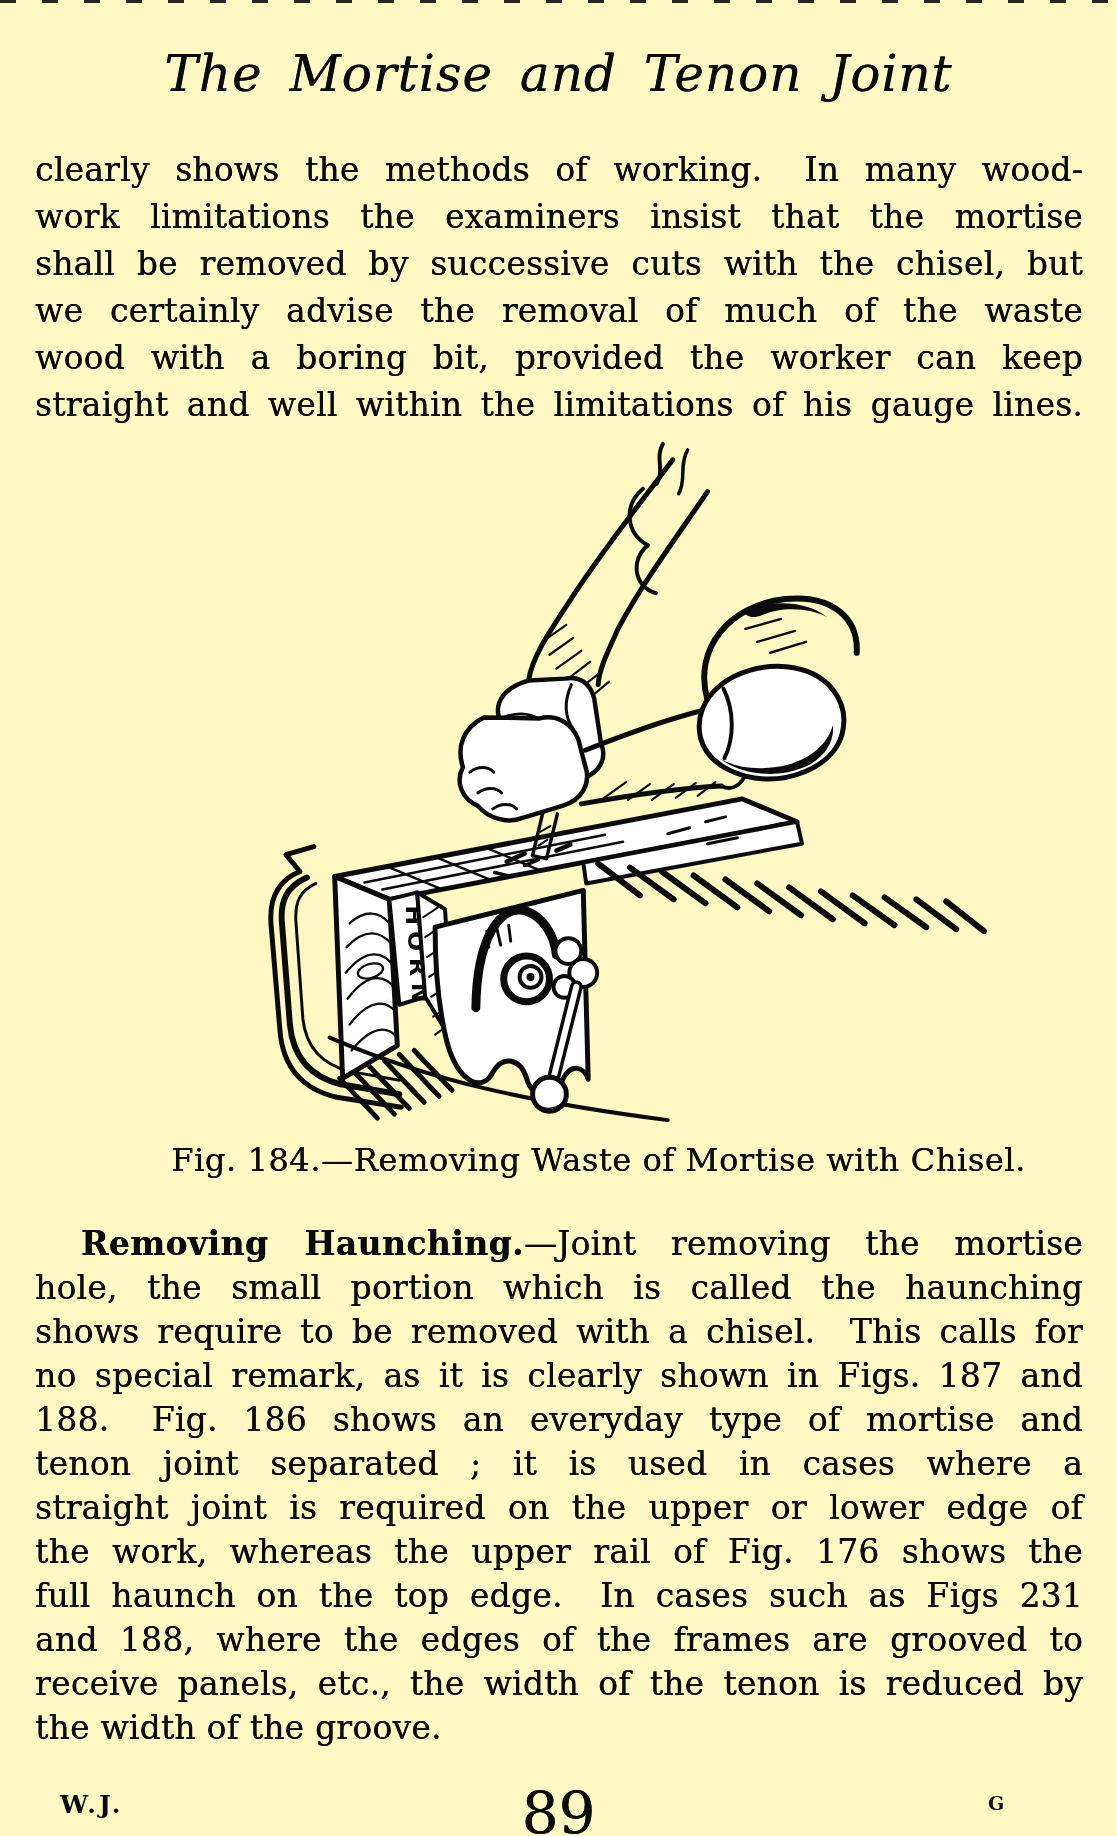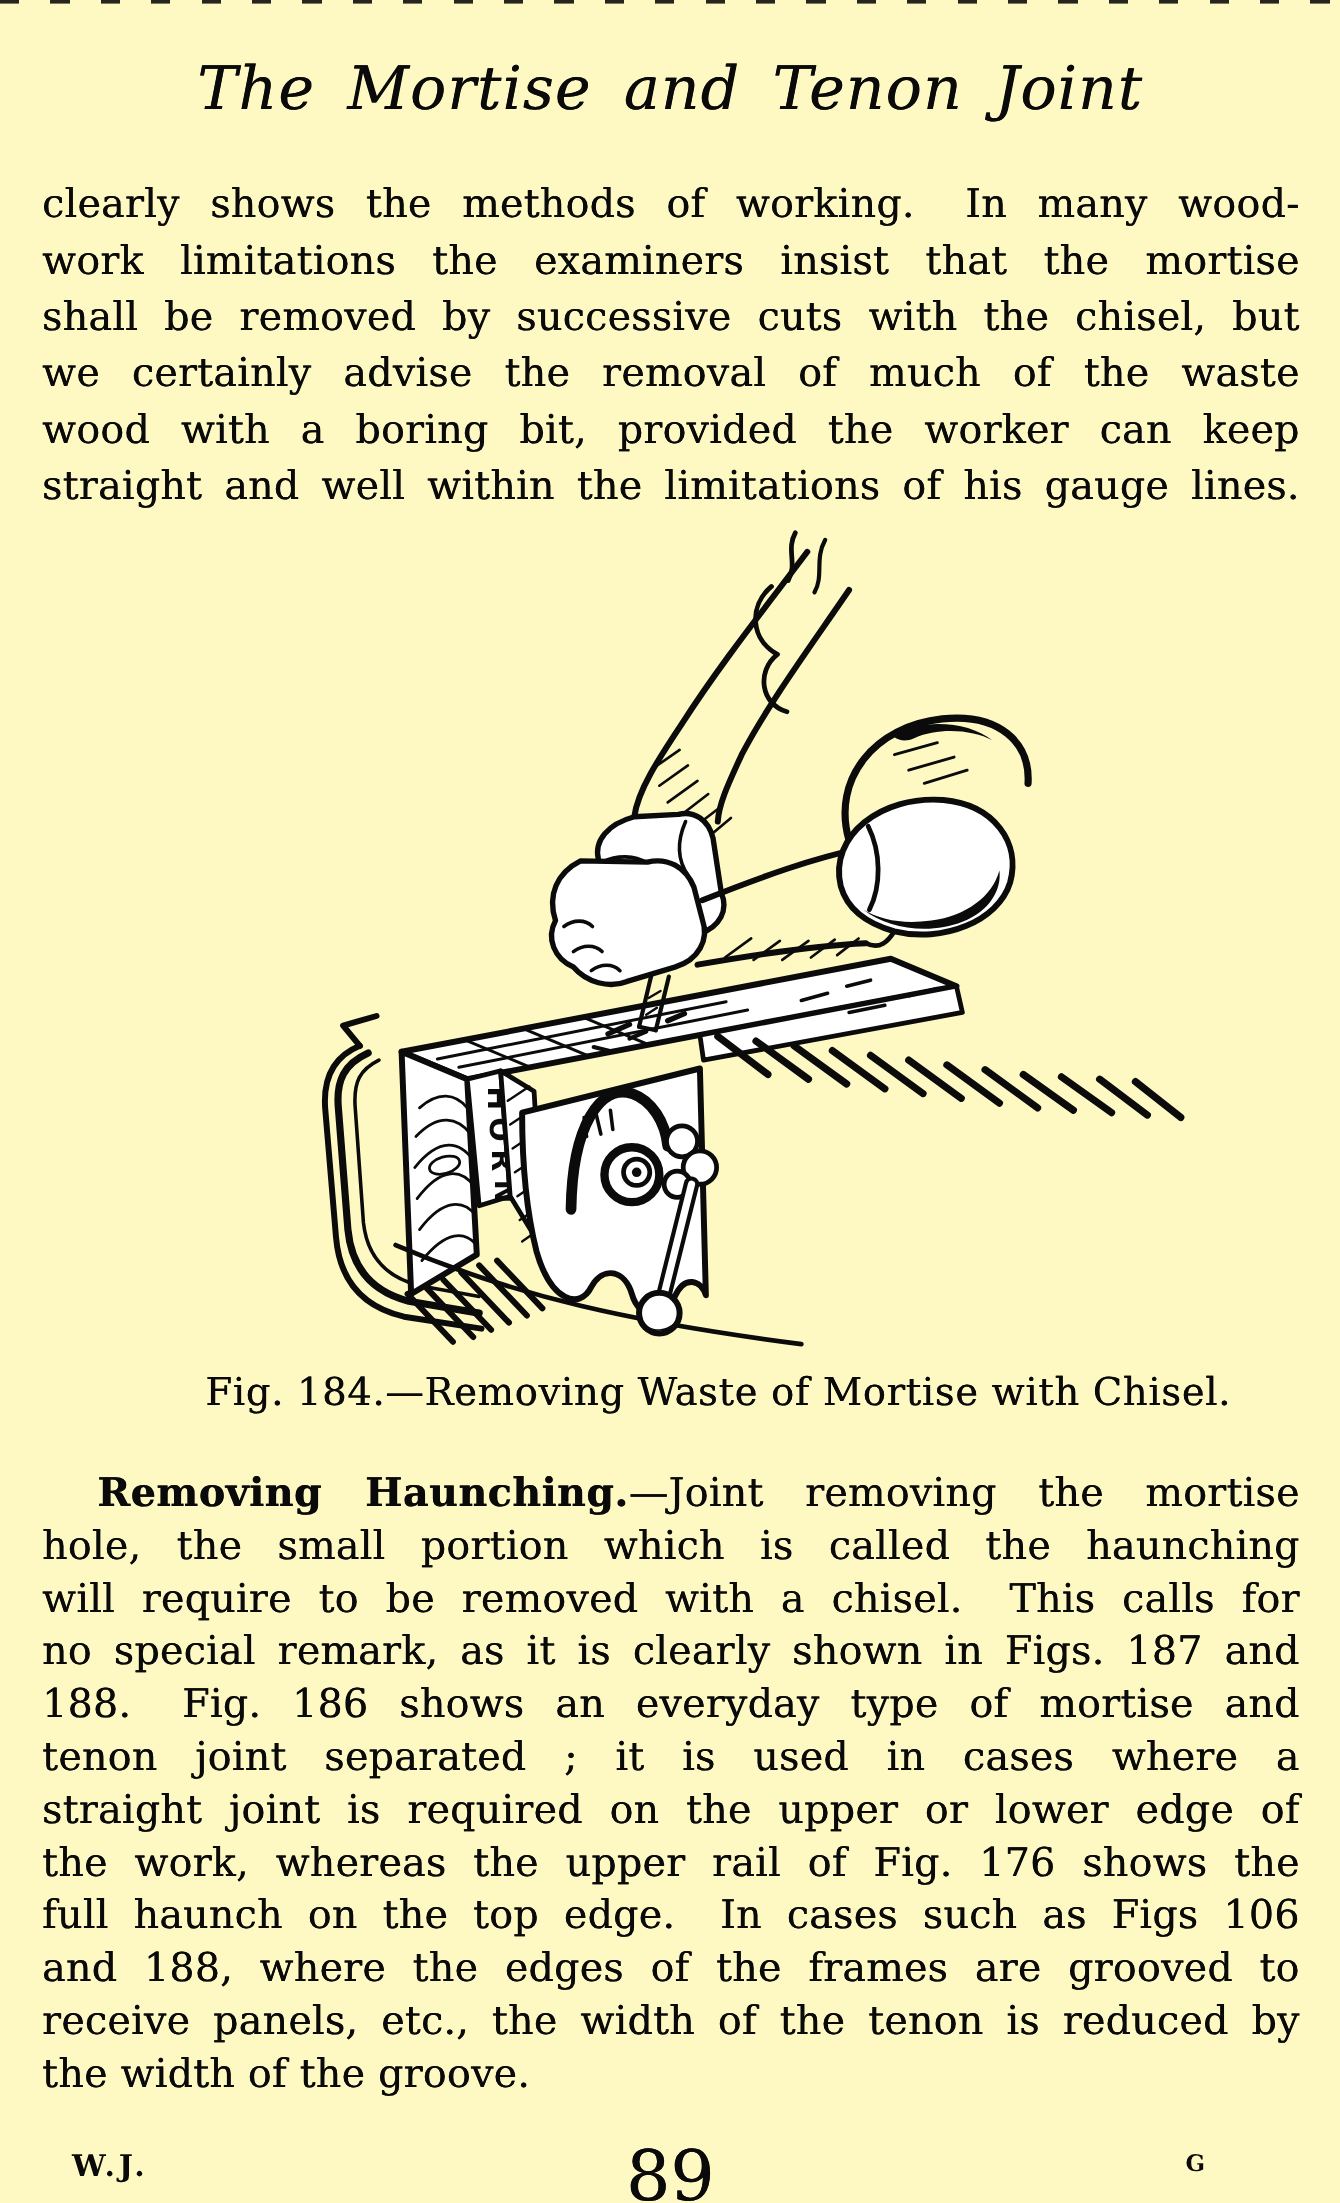--- a/index.html
+++ b/index.html
@@ -258,27 +258,27 @@
     </svg>
   </div>
 
   <div class="caption">Fig. 184.—Removing Waste of Mortise with Chisel.</div>
 
   <div class="para para2">
     <div class="ln indent">
       <b class="lead">Removing Haunching.</b><span>—Joint removing the mortise</span>
     </div>
     <div class="ln">hole, the small portion which is called the haunching</div>
-    <div class="ln">will require to be removed with a chisel.  This calls for</div>
+    <div class="ln">shows require to be removed with a chisel.  This calls for</div>
     <div class="ln">no special remark, as it is clearly shown in Figs. 187 and</div>
     <div class="ln">188.  Fig. 186 shows an everyday type of mortise and</div>
     <div class="ln">tenon joint separated ; it is used in cases where a</div>
     <div class="ln">straight joint is required on the upper or lower edge of</div>
     <div class="ln">the work, whereas the upper rail of Fig. 176 shows the</div>
-    <div class="ln">full haunch on the top edge.  In cases such as Figs 106</div>
+    <div class="ln">full haunch on the top edge.  In cases such as Figs 231</div>
     <div class="ln">and 188, where the edges of the frames are grooved to</div>
     <div class="ln">receive panels, etc., the width of the tenon is reduced by</div>
     <div class="ln last">the width of the groove.</div>
   </div>
 
   <div class="footer">
     <span class="sig">W.J.</span>
     <div class="pagenum">89</div>
     <span class="sheet">G</span>
   </div>

